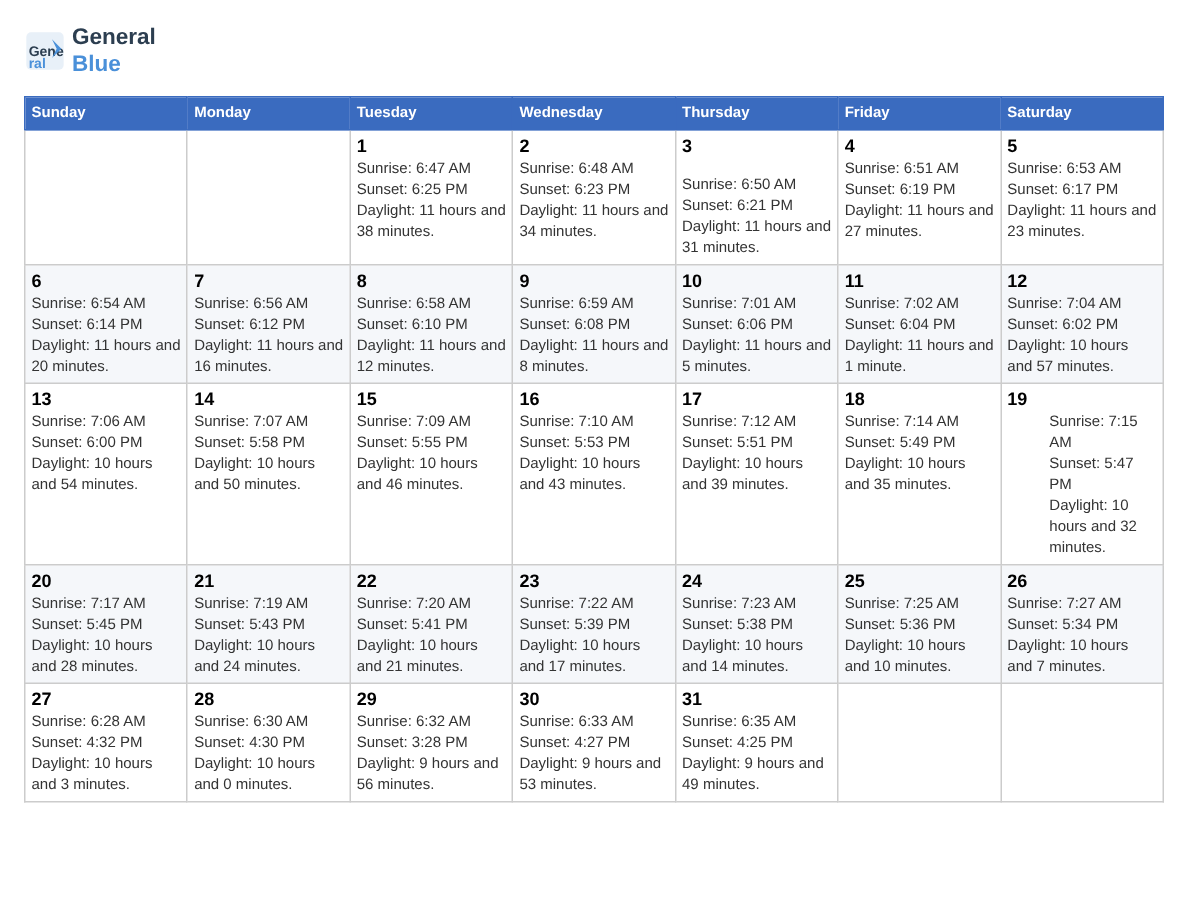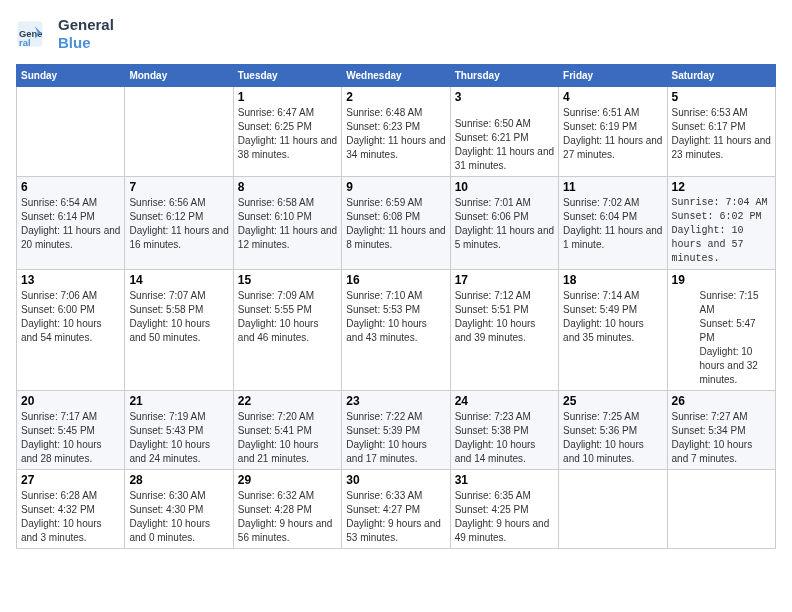--- a/index.html
+++ b/index.html
@@ -12,21 +12,21 @@
     }
     .header-area {
       display: flex;
       justify-content: space-between;
       align-items: flex-start;
       margin-bottom: 12px;
     }
     .logo {
       display: flex;
       align-items: center;
-      gap: 12px;
+      gap: 2px;
     }
     .logo-icon {
       width: 28px;
       height: 28px;
       margin-right: 2px;
     }
     .title-area {
       text-align: right;
     }
     .month-title {
@@ -178,21 +178,21 @@
 Daylight: 11 hours and 5 minutes.</div>
         </td>
         <td>
           <span class="day-num">11</span>
           <div class="day-info" style="white-space: pre-line;">Sunrise: 7:02 AM
 Sunset: 6:04 PM
 Daylight: 11 hours and 1 minute.</div>
         </td>
         <td>
           <span class="day-num">12</span>
-          <div class="day-info" style="white-space: pre-line; font-family: Liberation Mono, monospace;">Sunrise: 7:04 AM
+          <div class="day-info" style="white-space: pre-line;">Sunrise: 7:04 AM
 Sunset: 6:02 PM
 Daylight: 10 hours and 57 minutes.</div>
         </td>
       </tr>
       <tr>
         <td>
           <span class="day-num">13</span>
           <div class="day-info" style="white-space: pre-line;">Sunrise: 7:06 AM
 Sunset: 6:00 PM
 Daylight: 10 hours and 54 minutes.</div>
@@ -287,21 +287,21 @@
         </td>
         <td>
           <span class="day-num">28</span>
           <div class="day-info" style="white-space: pre-line;">Sunrise: 6:30 AM
 Sunset: 4:30 PM
 Daylight: 10 hours and 0 minutes.</div>
         </td>
         <td>
           <span class="day-num">29</span>
           <div class="day-info" style="white-space: pre-line;">Sunrise: 6:32 AM
-Sunset: 4:28 PM
+Sunset: 3:28 PM
 Daylight: 9 hours and 56 minutes.</div>
         </td>
         <td>
           <span class="day-num">30</span>
           <div class="day-info" style="white-space: pre-line;">Sunrise: 6:33 AM
 Sunset: 4:27 PM
 Daylight: 9 hours and 53 minutes.</div>
         </td>
         <td>
           <span class="day-num">31</span>

